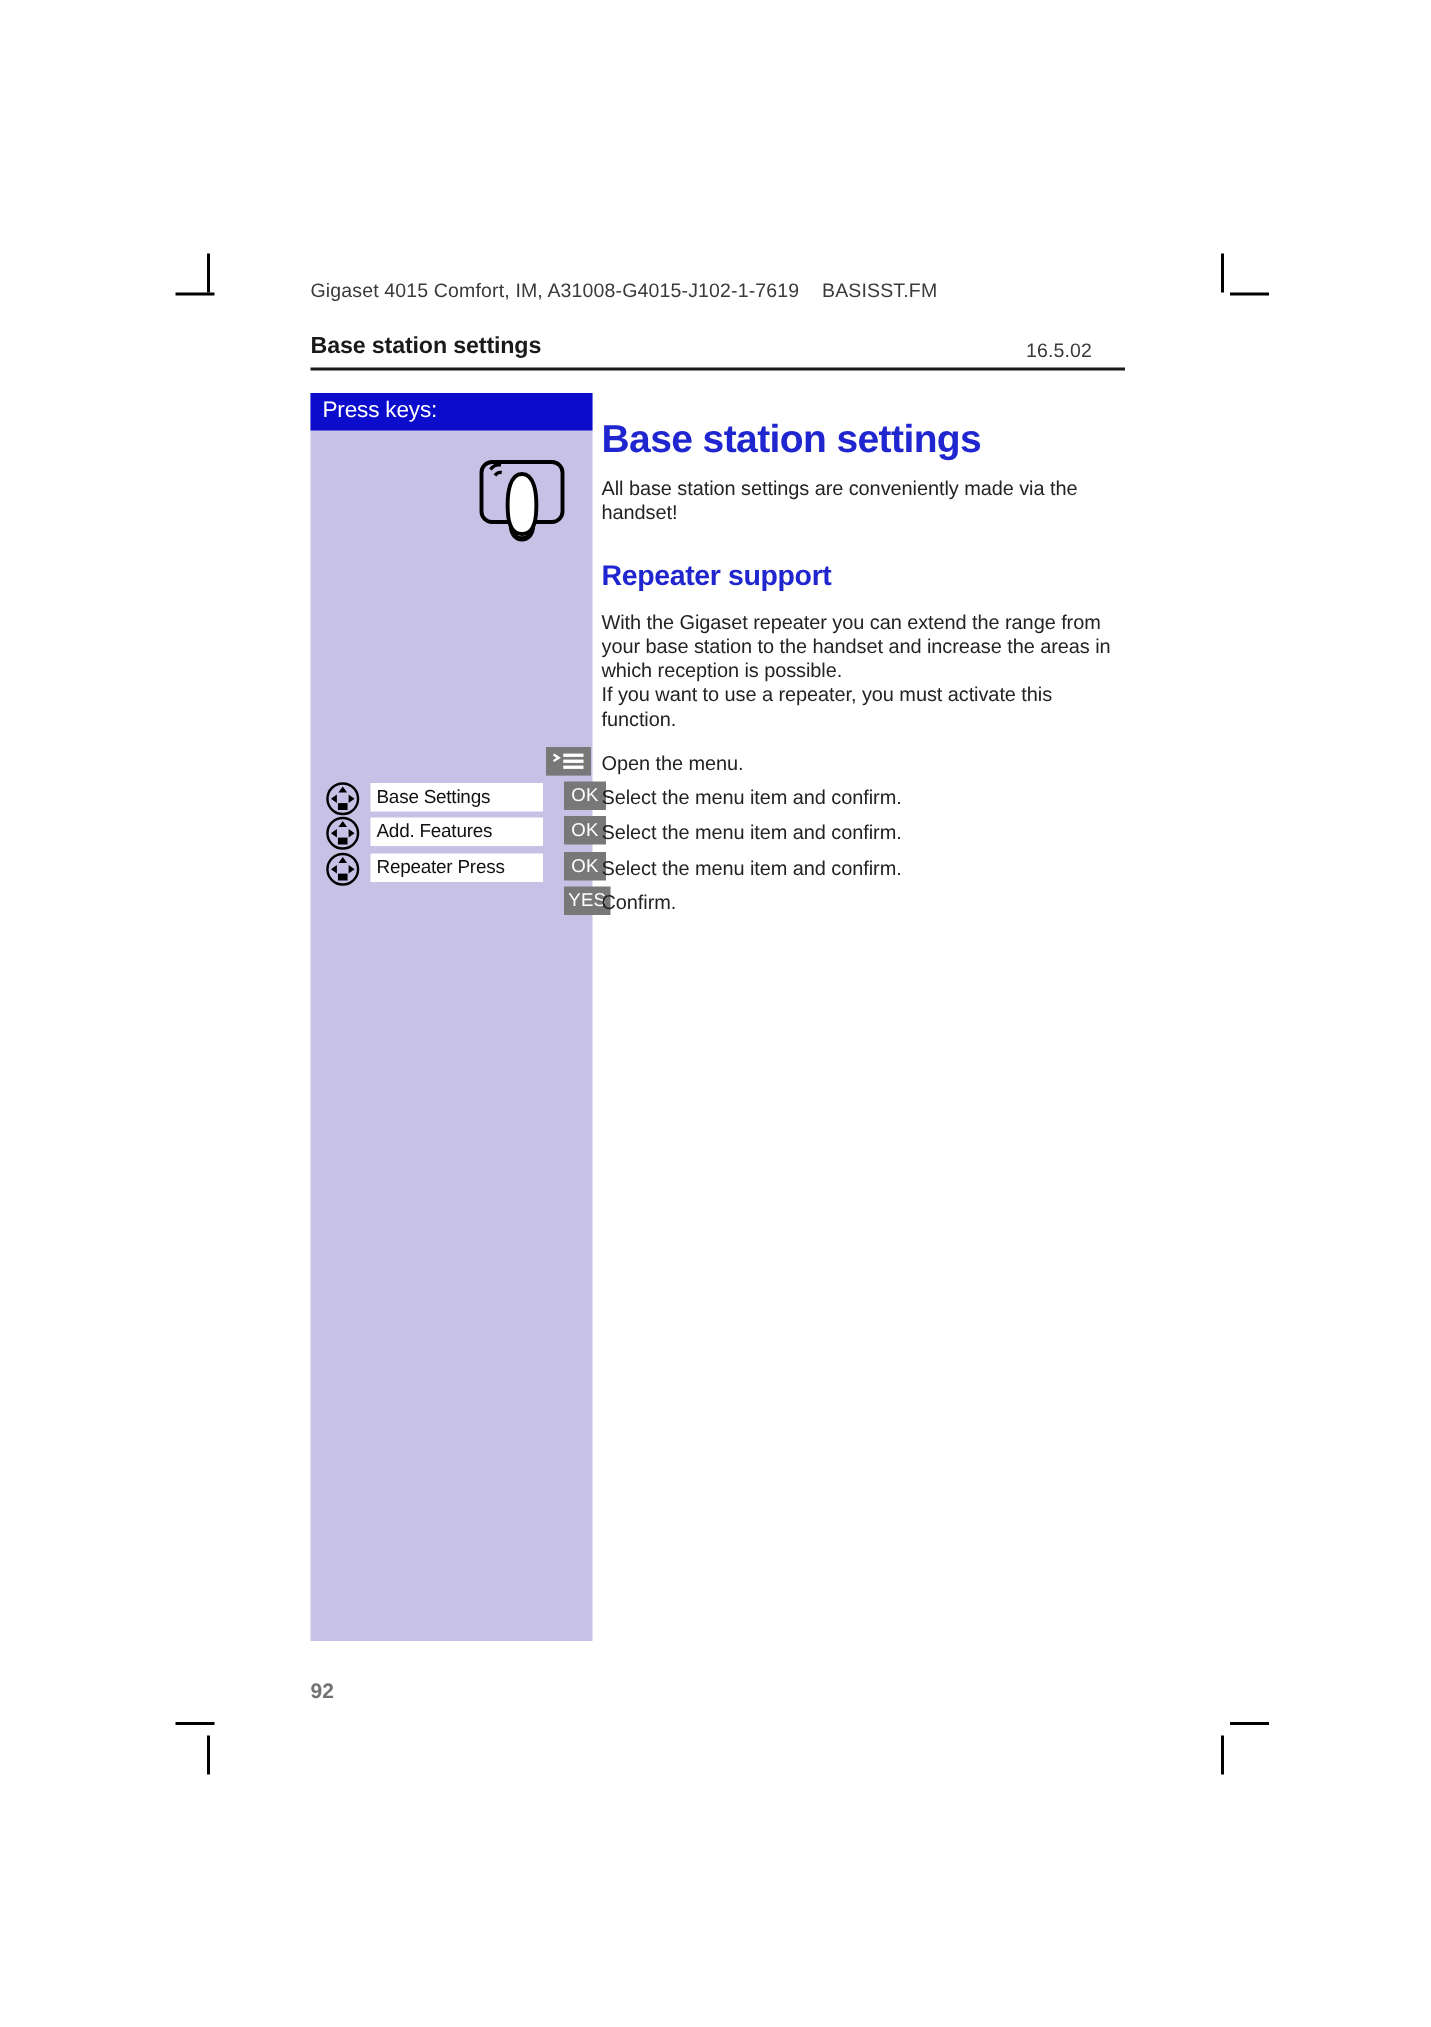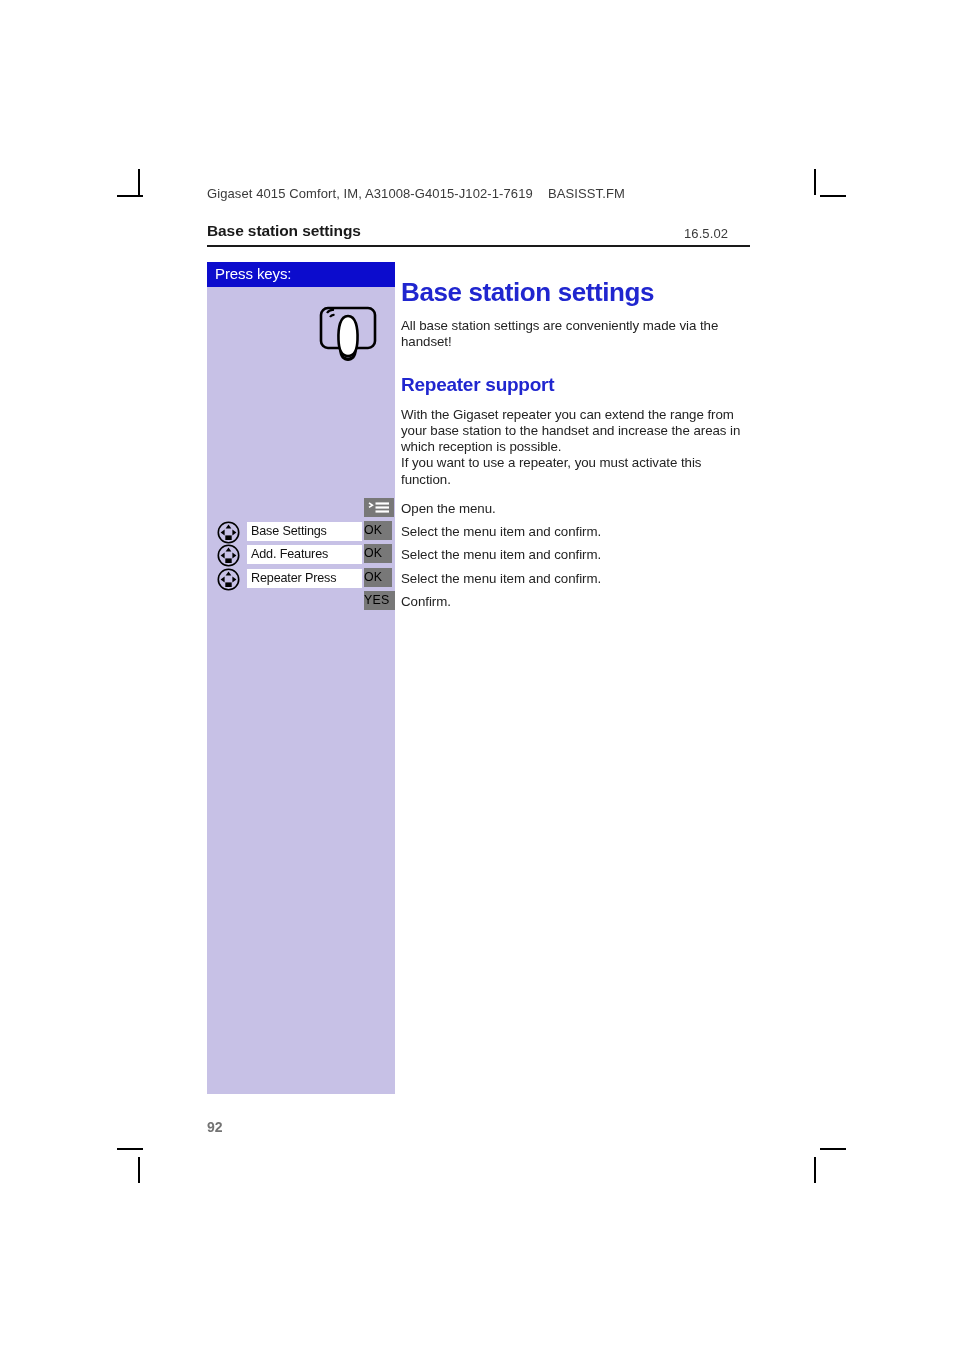--- a/index.html
+++ b/index.html
@@ -121,28 +121,28 @@
     position: absolute;
     left: 4px;
     top: 2px;
     font-size: 12.6px;
     color: #111;
     white-space: nowrap;
     letter-spacing: -0.15px;
   }
   .soft-key {
     position: absolute;
-    left: 157px;
+    left: 169px;
     top: 0px;
     height: 19px;
     min-width: 28px;
     background: #787878;
-    color: #000000;
+    color: #ffffff;
     font-size: 12.4px;
-    text-align: left;
+    text-align: center;
     line-height: 19px;
     letter-spacing: 0.2px;
   }
   .soft-key.wide { width: 31px; }
   .menu-key {
     position: absolute;
     left: 157px;
     top: 0px;
     width: 30px;
     height: 19px;

